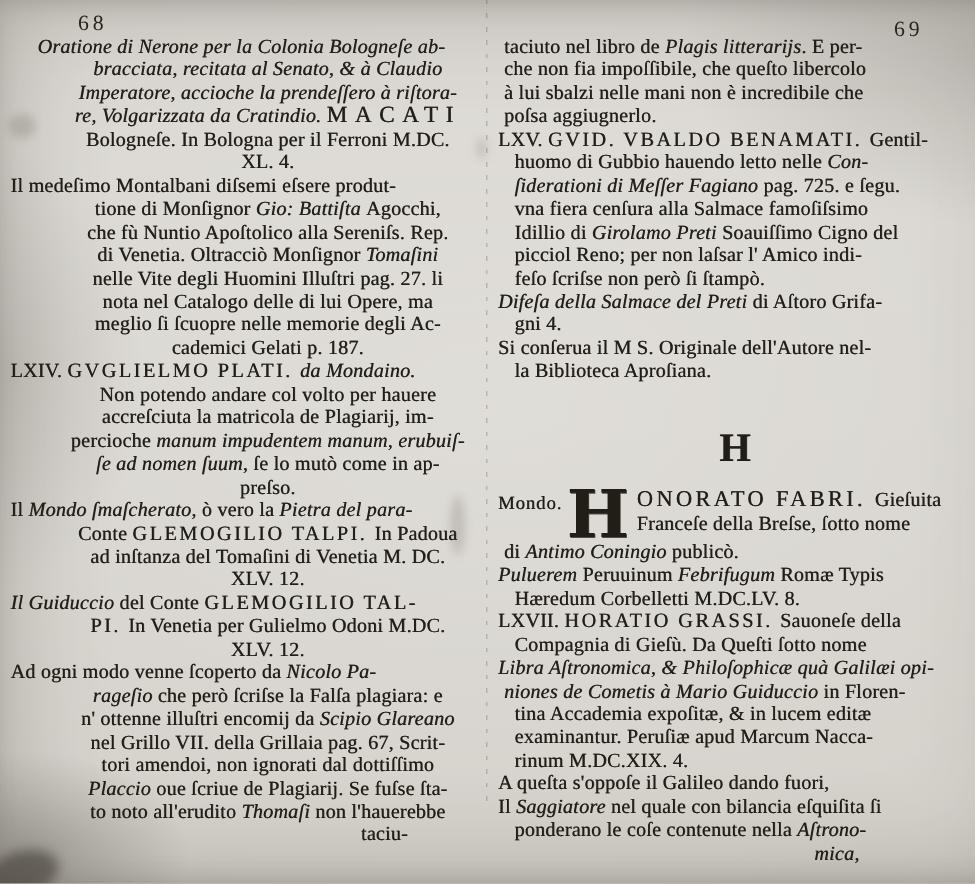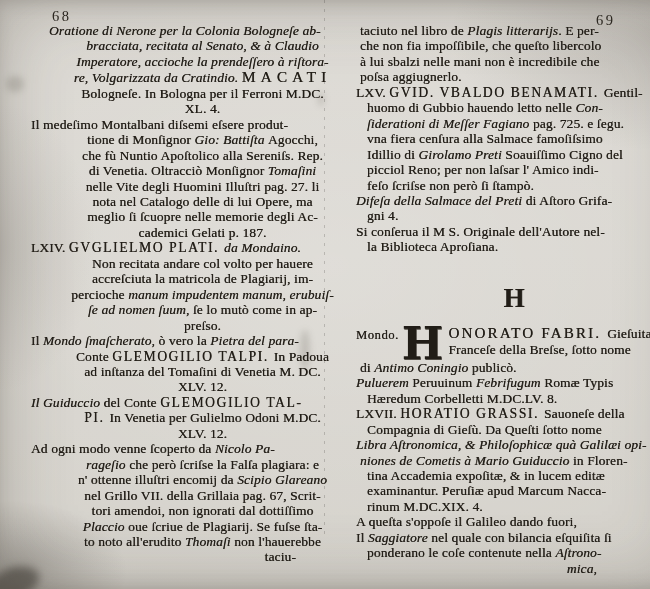--- a/index.html
+++ b/index.html
@@ -17,21 +17,21 @@
       radial-gradient(ellipse 20% 35% at 0% 42%, rgba(95,88,80,0.16), transparent 70%),
       radial-gradient(ellipse 120% 90% at 48% 45%, rgba(255,255,255,0.22), transparent 75%),
       linear-gradient(to bottom,#dad7d1,#d3d0c9);
     box-shadow: inset 0 0 70px rgba(70,62,52,0.30), inset -6px 0 18px rgba(60,52,44,0.25);
     padding-left: 36px;
   }
   .pgnum { position:absolute; font-size:14.5px; letter-spacing:2.5px; color:#2a261f; }
   .pgnum-left  { left:52px; top:8px; }
   .pgnum-right { left:596px; top:12px; }
 
-  .col { position:absolute; top:23px; width:317px;margin-left:24px; }
+  .col { position:absolute; top:23px; width:317px; }
   .colL { left:7px; }
   .colR { left:332px; }
 
   .tl { line-height:15.45px; font-size:13.4px; white-space:nowrap;
         text-shadow:0.3px 0.3px 0.35px rgba(45,40,32,0.85); letter-spacing:0.15px; }
   .colL .ind1 { padding-left:18px; }
   .colL .ind2 { padding-left:26px;text-align:center; }
   .colR .ind1 { padding-left:4px; }
   .colR .ind2 { padding-left:11px; }
   .al-right { text-align:right; white-space:normal; }
@@ -96,21 +96,21 @@
       <div class="tl ind2"><span class="st-r">XL. 4.</span></div>
       <div class="tl ind0"><span class="st-r">Il medeſimo Montalbani diſsemi eſsere produt-</span></div>
       <div class="tl ind2"><span class="st-r">tione di Monſignor </span><span class="st-i">Gio: Battiſta </span><span class="st-r">Agocchi,</span></div>
       <div class="tl ind2"><span class="st-r">che fù Nuntio Apoſtolico alla Sereniſs. Rep.</span></div>
       <div class="tl ind2"><span class="st-r">di Venetia. Oltracciò Monſignor </span><span class="st-i">Tomaſini</span></div>
       <div class="tl ind2"><span class="st-r">nelle Vite degli Huomini Illuſtri pag. 27. li</span></div>
       <div class="tl ind2"><span class="st-r">nota nel Catalogo delle di lui Opere, ma</span></div>
       <div class="tl ind2"><span class="st-r">meglio ſi ſcuopre nelle memorie degli Ac-</span></div>
       <div class="tl ind2"><span class="st-r">cademici Gelati p. 187.</span></div>
       <div class="tl ind0"><span class="st-r">LXIV. </span><span class="st-c">GVGLIELMO PLATI. </span><span class="st-i">da Mondaino.</span></div>
-      <div class="tl ind2"><span class="st-r">Non recitata andare col volto per hauere</span></div>
+      <div class="tl ind2"><span class="st-r">Non potendo andare col volto per hauere</span></div>
       <div class="tl ind2"><span class="st-r">accreſciuta la matricola de Plagiarij, im-</span></div>
       <div class="tl ind2"><span class="st-r">percioche </span><span class="st-i">manum impudentem manum, erubuiſ-</span></div>
       <div class="tl ind2"><span class="st-i">ſe ad nomen ſuum</span><span class="st-r">, ſe lo mutò come in ap-</span></div>
       <div class="tl ind2"><span class="st-r">preſso.</span></div>
       <div class="tl ind0"><span class="st-r">Il </span><span class="st-i">Mondo ſmaſcherato,</span><span class="st-r"> ò vero la </span><span class="st-i">Pietra del para-</span></div>
       <div class="tl ind2"><span class="st-r">Conte </span><span class="st-c">GLEMOGILIO TALPI. </span><span class="st-r">In Padoua</span></div>
       <div class="tl ind2"><span class="st-r">ad inſtanza del Tomaſini di Venetia M. DC.</span></div>
       <div class="tl ind2"><span class="st-r">XLV. 12.</span></div>
       <div class="tl ind0"><span class="st-i">Il Guiduccio </span><span class="st-r">del Conte </span><span class="st-c">GLEMOGILIO TAL-</span></div>
       <div class="tl ind2"><span class="st-c">PI. </span><span class="st-r">In Venetia per Gulielmo Odoni M.DC.</span></div>

